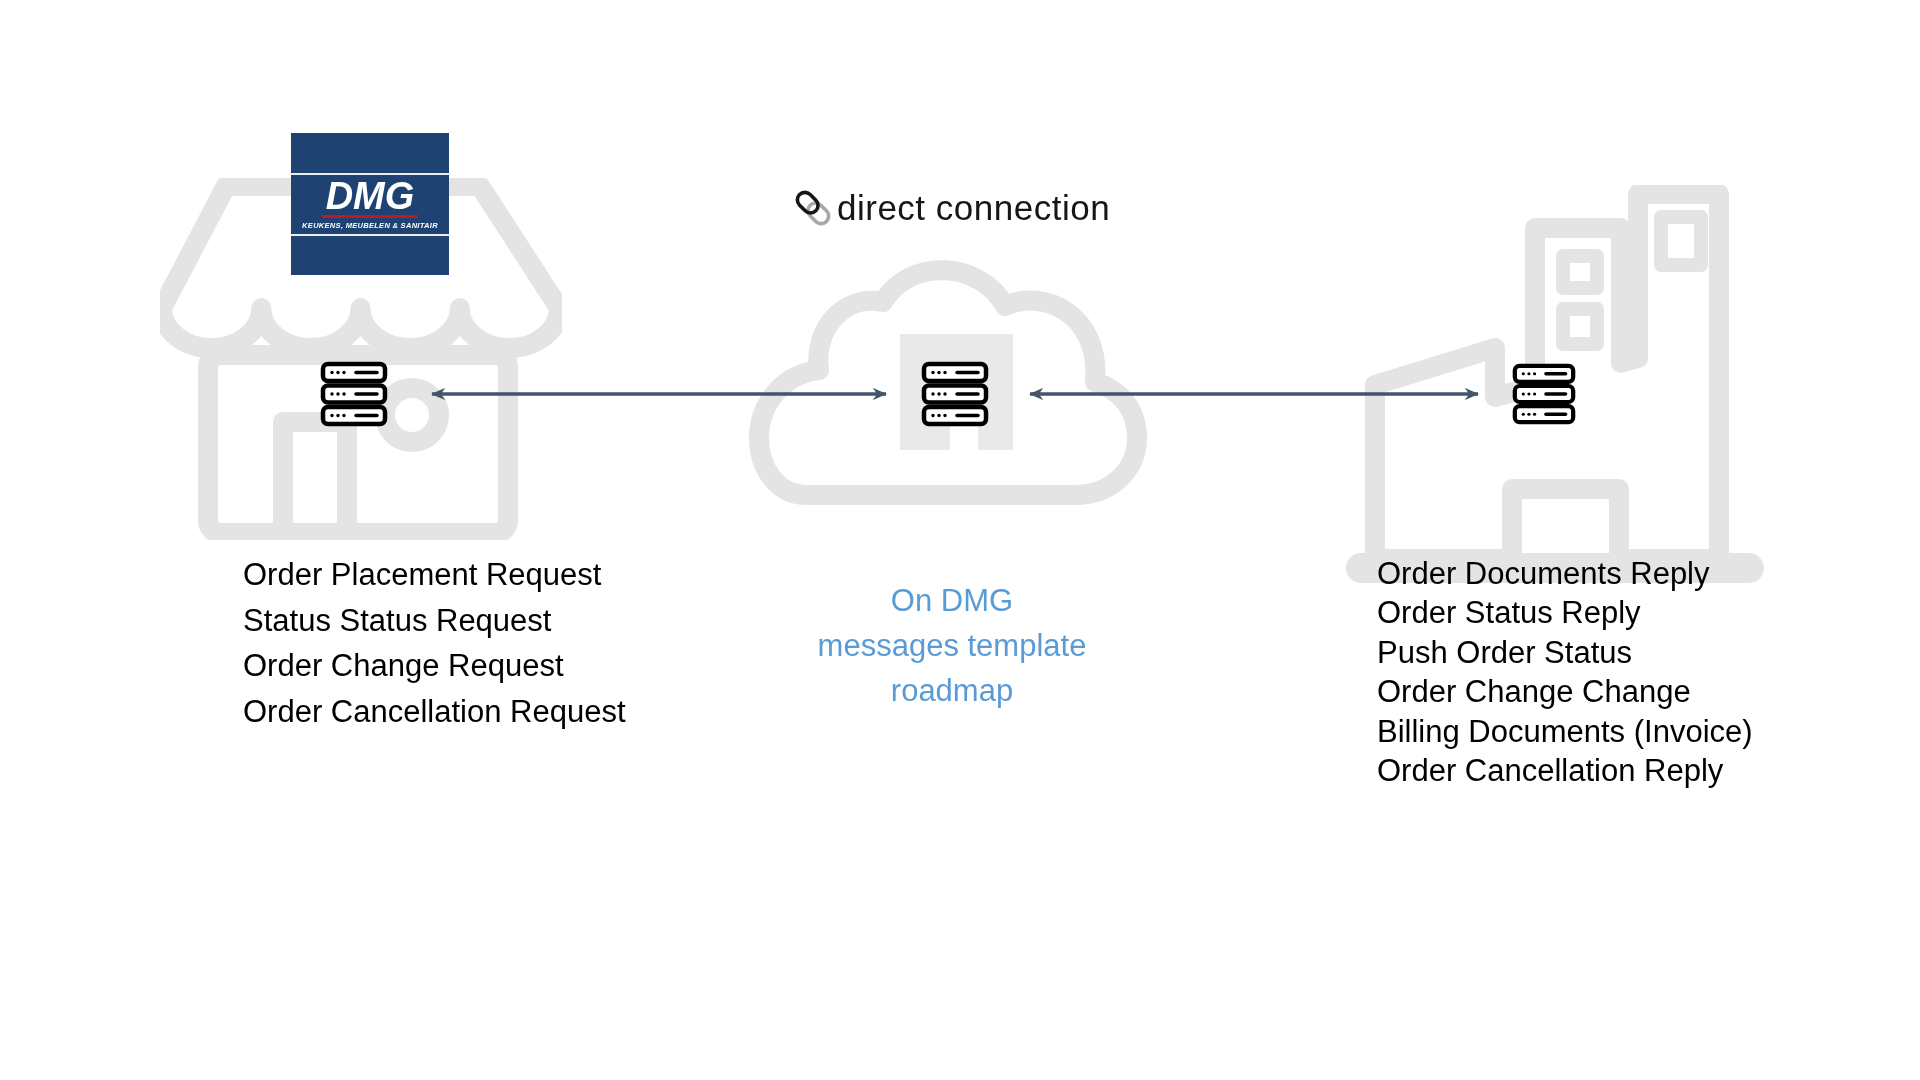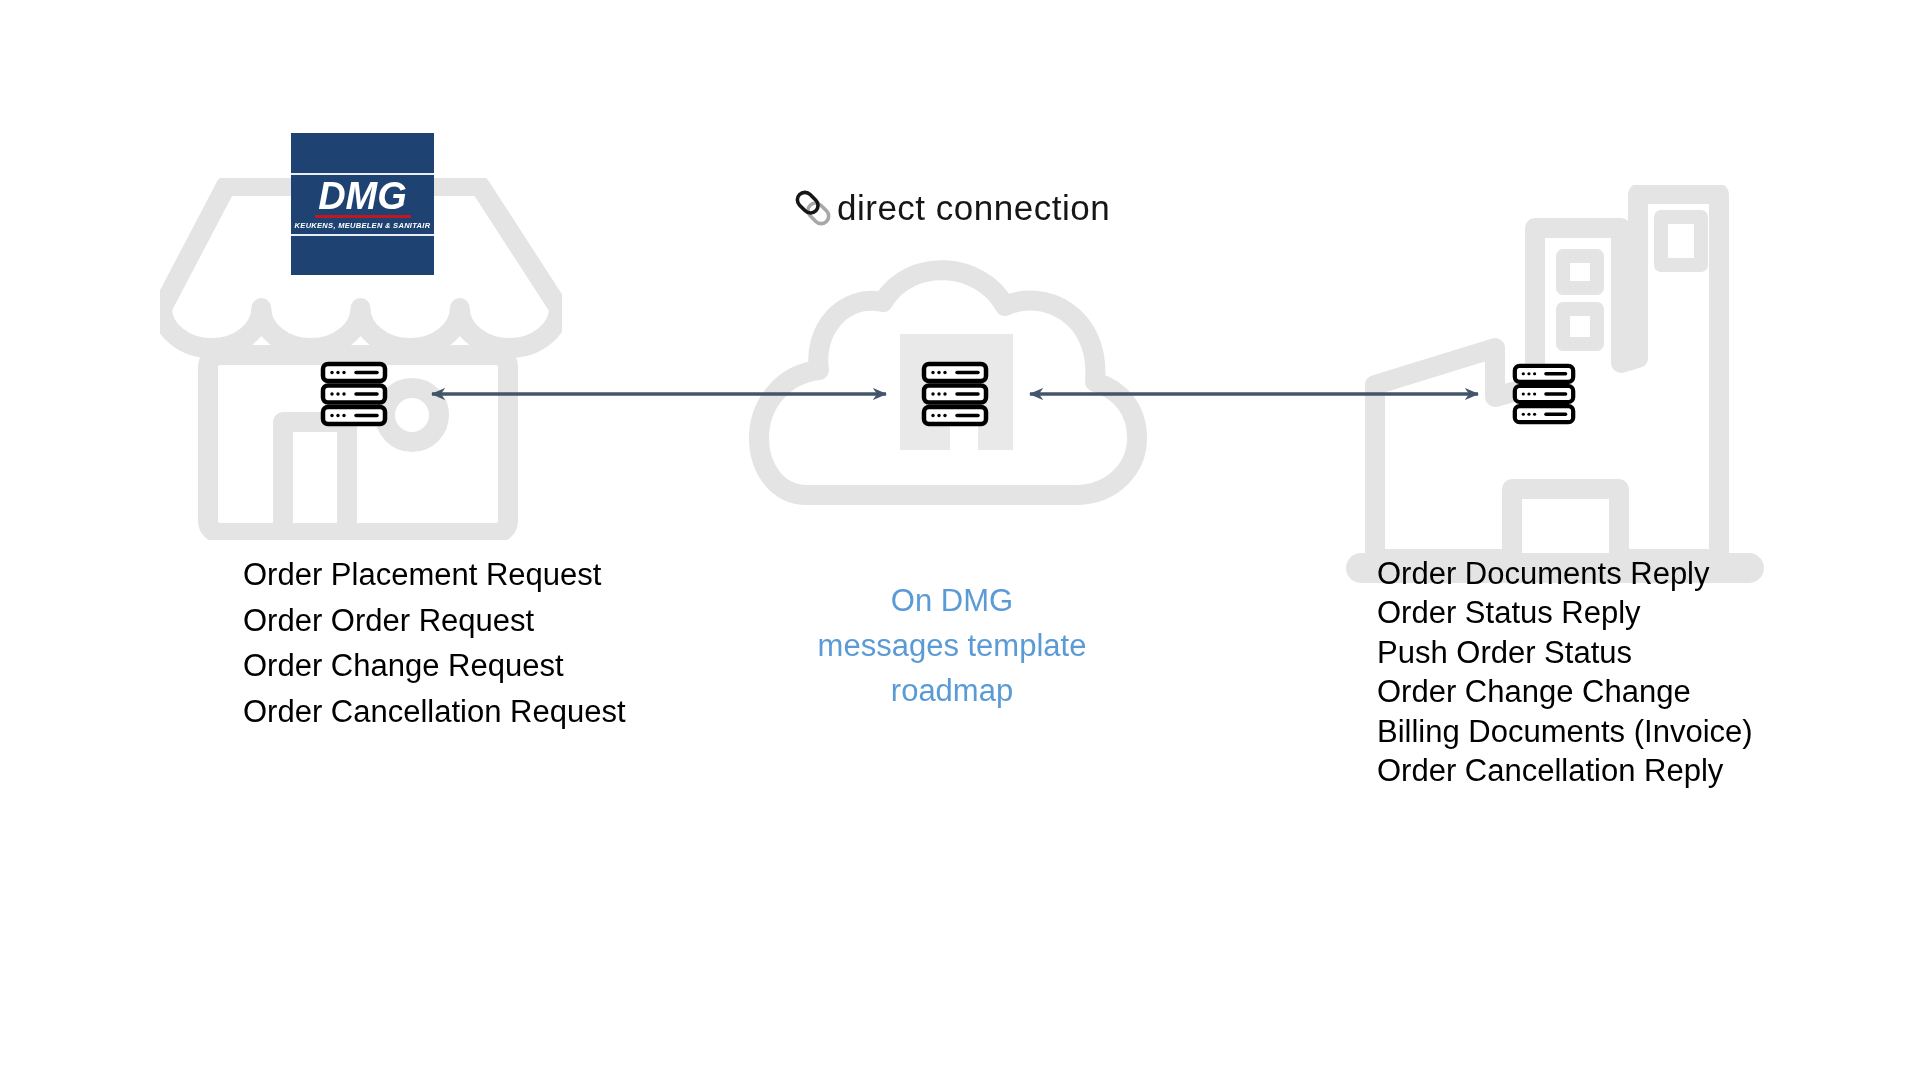--- a/index.html
+++ b/index.html
@@ -27,21 +27,21 @@
   
   .srv-box{fill:#fff;stroke:#000;stroke-width:4.5;}
   .srv-dot{fill:#000;}
   .srv-line{stroke:#000;stroke-width:3.5;stroke-linecap:round;}
 
   
   .conn-line{stroke:var(--arrow);stroke-width:3.4;}
   .arrow-head{fill:var(--arrow);}
 
   
-  .logo{width:143px;height:142px;background:var(--logo-navy);display:flex;align-items:center;justify-content:center;}
+  .logo{width:158px;height:142px;background:var(--logo-navy);display:flex;align-items:center;justify-content:center;}
   .logo-band{width:100%;border-top:2px solid rgba(255,255,255,.9);border-bottom:2px solid rgba(255,255,255,.9);
     padding:3px 2px 4px 2px;display:flex;flex-direction:column;align-items:center;}
   .logo-title{color:#fff;font-weight:700;font-style:italic;font-size:38px;line-height:36px;letter-spacing:0;}
   .logo-underline{width:96px;height:3px;background:var(--logo-red);margin-top:1px;}
   .logo-subtitle{color:#fff;font-weight:700;font-style:italic;font-size:7.5px;letter-spacing:.3px;margin-top:3px;white-space:nowrap;}
 
   
   .conn-label-wrap{display:flex;align-items:center;gap:3px;height:44px;}
   .conn-label{font-size:35px;color:#161616;letter-spacing:.5px;}
   .link-front{fill:none;stroke:#161616;stroke-width:3.6;}
@@ -189,21 +189,21 @@
       <g transform="rotate(45 21 21)">
         <rect class="link-back" x="17" y="13.5" width="23" height="15" rx="7.5"></rect>
         <rect class="link-front" x="2" y="13.5" width="23" height="15" rx="7.5"></rect>
       </g>
     </svg>
     <span class="conn-label">direct connection</span>
   </div>
 
   <div class="abs msg-list msg-left" style="left:243px;top:552px;">
     <div>Order Placement Request</div>
-    <div>Order Order Request</div>
+    <div>Status Status Request</div>
     <div>Order Change Request</div>
     <div>Order Cancellation Request</div>
   </div>
 
   <div class="abs cloud-note" style="left:752px;top:578px;">
     <div>On DMG</div>
     <div>messages template</div>
     <div>roadmap</div>
   </div>
 

